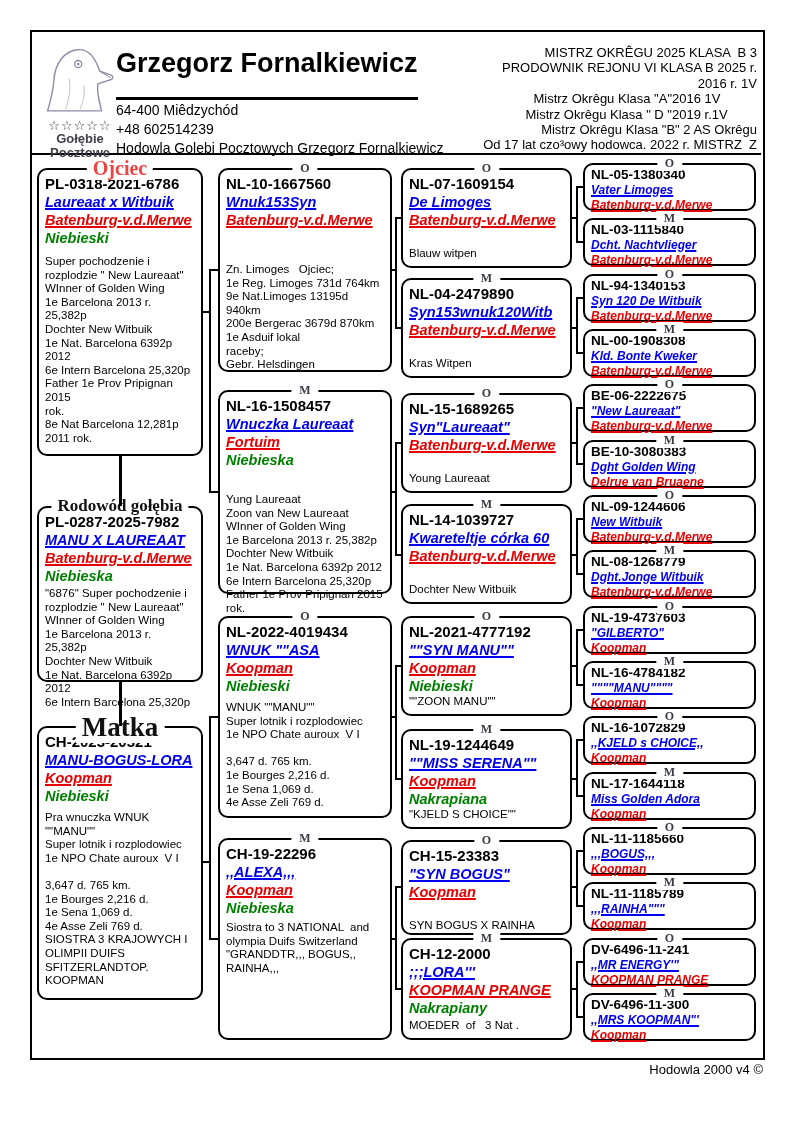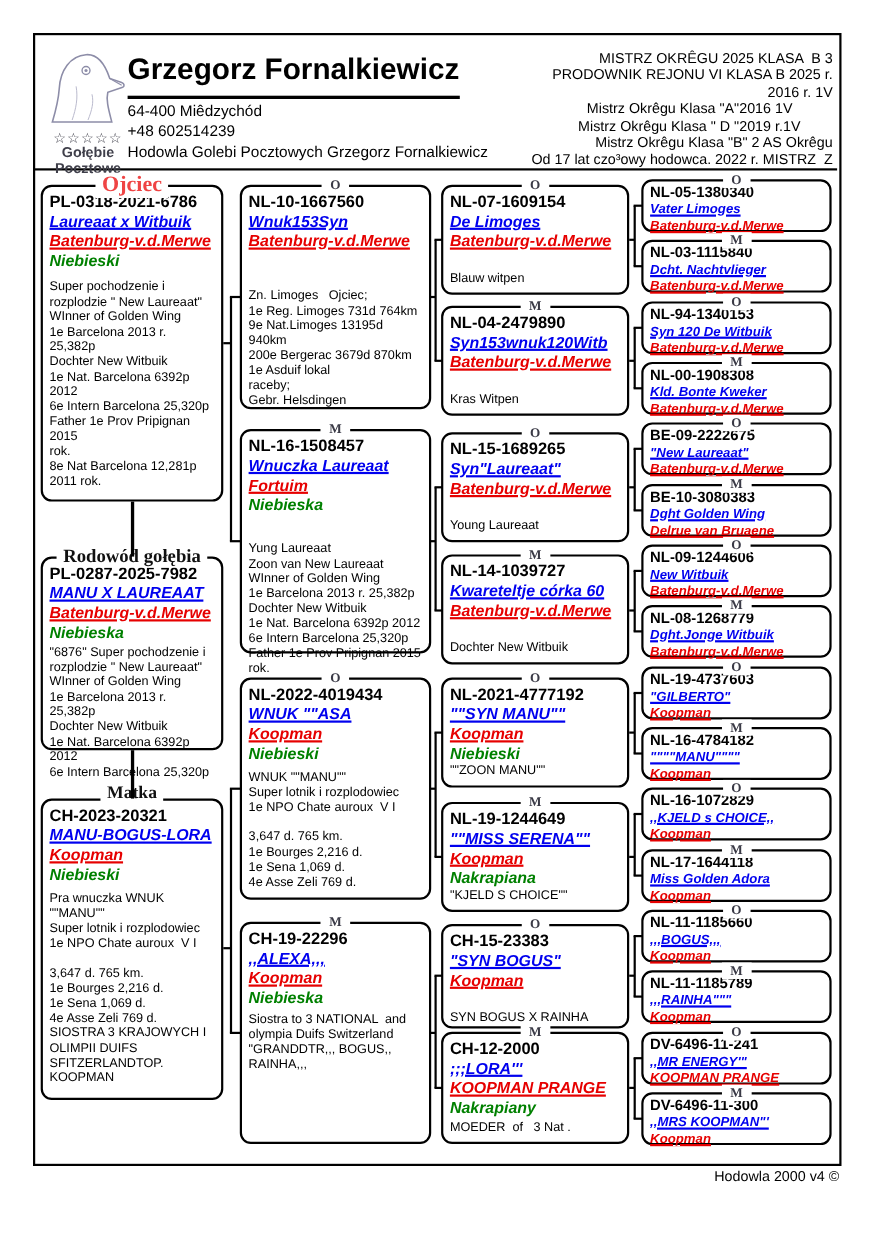--- a/index.html
+++ b/index.html
@@ -6,33 +6,33 @@
   .page{position:relative;width:794px;height:1123px;background:#fff;
         font-family:"Liberation Sans",sans-serif;color:#000;overflow:hidden;}
   .frame{position:absolute;left:30px;top:30px;width:731px;height:1026px;border:2px solid #000;}
   
   .header{position:absolute;left:30px;top:30px;width:731px;height:123px;border-bottom:2px solid #000;}
   .logo{position:absolute;left:8px;top:16px;width:84px;text-align:center;}
   .logo svg{display:block;margin:0 auto;}
   .stars{font-size:13px;letter-spacing:1px;color:#3f3f4a;line-height:12px;}
   .logo-cap{font-size:13px;font-weight:bold;color:#3f3f4a;line-height:14px;}
   .owner{position:absolute;left:86px;top:18px;width:360px;}
-  .owner-name{font-size:27px;font-weight:bold;display:inline-block;border-bottom:3px solid #000;padding-bottom:8px;white-space:nowrap;}
+  .owner-name{font-size:27px;font-weight:bold;display:inline-block;border-bottom:3px solid #000;padding-bottom:18px;white-space:nowrap;}
   .owner-addr{font-size:14px;line-height:18px;margin-top:1px;white-space:pre;}
   .achievements{position:absolute;right:4px;top:15px;width:320px;text-align:right;}
   .ach-row{font-size:13px;line-height:15.4px;white-space:pre;}
   .ach-val{display:inline-block;width:85px;text-align:left;white-space:pre;}
   
   .pbox{position:absolute;background:#fff;border:2px solid #000;border-radius:10px;
         padding:5px 6px;display:flex;flex-direction:column;box-sizing:border-box;}
   .legend{position:absolute;left:50%;transform:translateX(-50%);background:#fff;
           padding:0 6px;font-family:"Liberation Serif",serif;font-weight:bold;white-space:nowrap;}
   .lg-oj{top:-13px;font-size:20px;color:#ef4444;}
   .lg-rod{top:-12px;font-size:17px;color:#111;}
-  .lg-ma{top:-16px;font-size:16px;color:#111;}
+  .lg-ma{top:-16px;font-size:27px;color:#111;}
   .lg-s{top:-9px;font-size:12px;color:#3a3a46;padding:0 8px;}
   .ring{font-size:15px;font-weight:bold;line-height:18px;white-space:nowrap;}
   .bname{color:#0000EE;font-style:italic;font-weight:bold;font-size:14.5px;line-height:18px;
          text-decoration:underline;text-decoration-thickness:2px;white-space:nowrap;}
   .strain{color:#E60000;font-style:italic;font-weight:bold;font-size:14.5px;line-height:18px;
           text-decoration:underline;text-decoration-thickness:2px;white-space:nowrap;}
   .bcolor{color:#008000;font-style:italic;font-weight:bold;font-size:14.5px;line-height:18px;
           text-decoration-thickness:2px;white-space:nowrap;min-height:18px;}
   .notes{font-size:11.5px;line-height:13.6px;white-space:pre-wrap;}
   .notes.bottom{margin-top:auto;}
@@ -278,21 +278,21 @@
      <div class="strain">Batenburg-v.d.Merwe</div>
    </div>
       <div class="pbox g4" style="left:583px;top:329px;width:173px;height:48px">
      <span class="legend lg-s">M</span>
      <div class="ring">NL-00-1908308</div>
      <div class="bname">Kld. Bonte Kweker</div>
      <div class="strain">Batenburg-v.d.Merwe</div>
    </div>
       <div class="pbox g4" style="left:583px;top:384px;width:173px;height:48px">
      <span class="legend lg-s">O</span>
-     <div class="ring">BE-09-2222675</div>
+     <div class="ring">BE-06-2222675</div>
      <div class="bname">"New Laureaat"</div>
      <div class="strain">Batenburg-v.d.Merwe</div>
    </div>
       <div class="pbox g4" style="left:583px;top:440px;width:173px;height:48px">
      <span class="legend lg-s">M</span>
      <div class="ring">BE-10-3080383</div>
      <div class="bname">Dght Golden Wing</div>
      <div class="strain">Delrue van Bruaene</div>
    </div>
       <div class="pbox g4" style="left:583px;top:495px;width:173px;height:48px">

